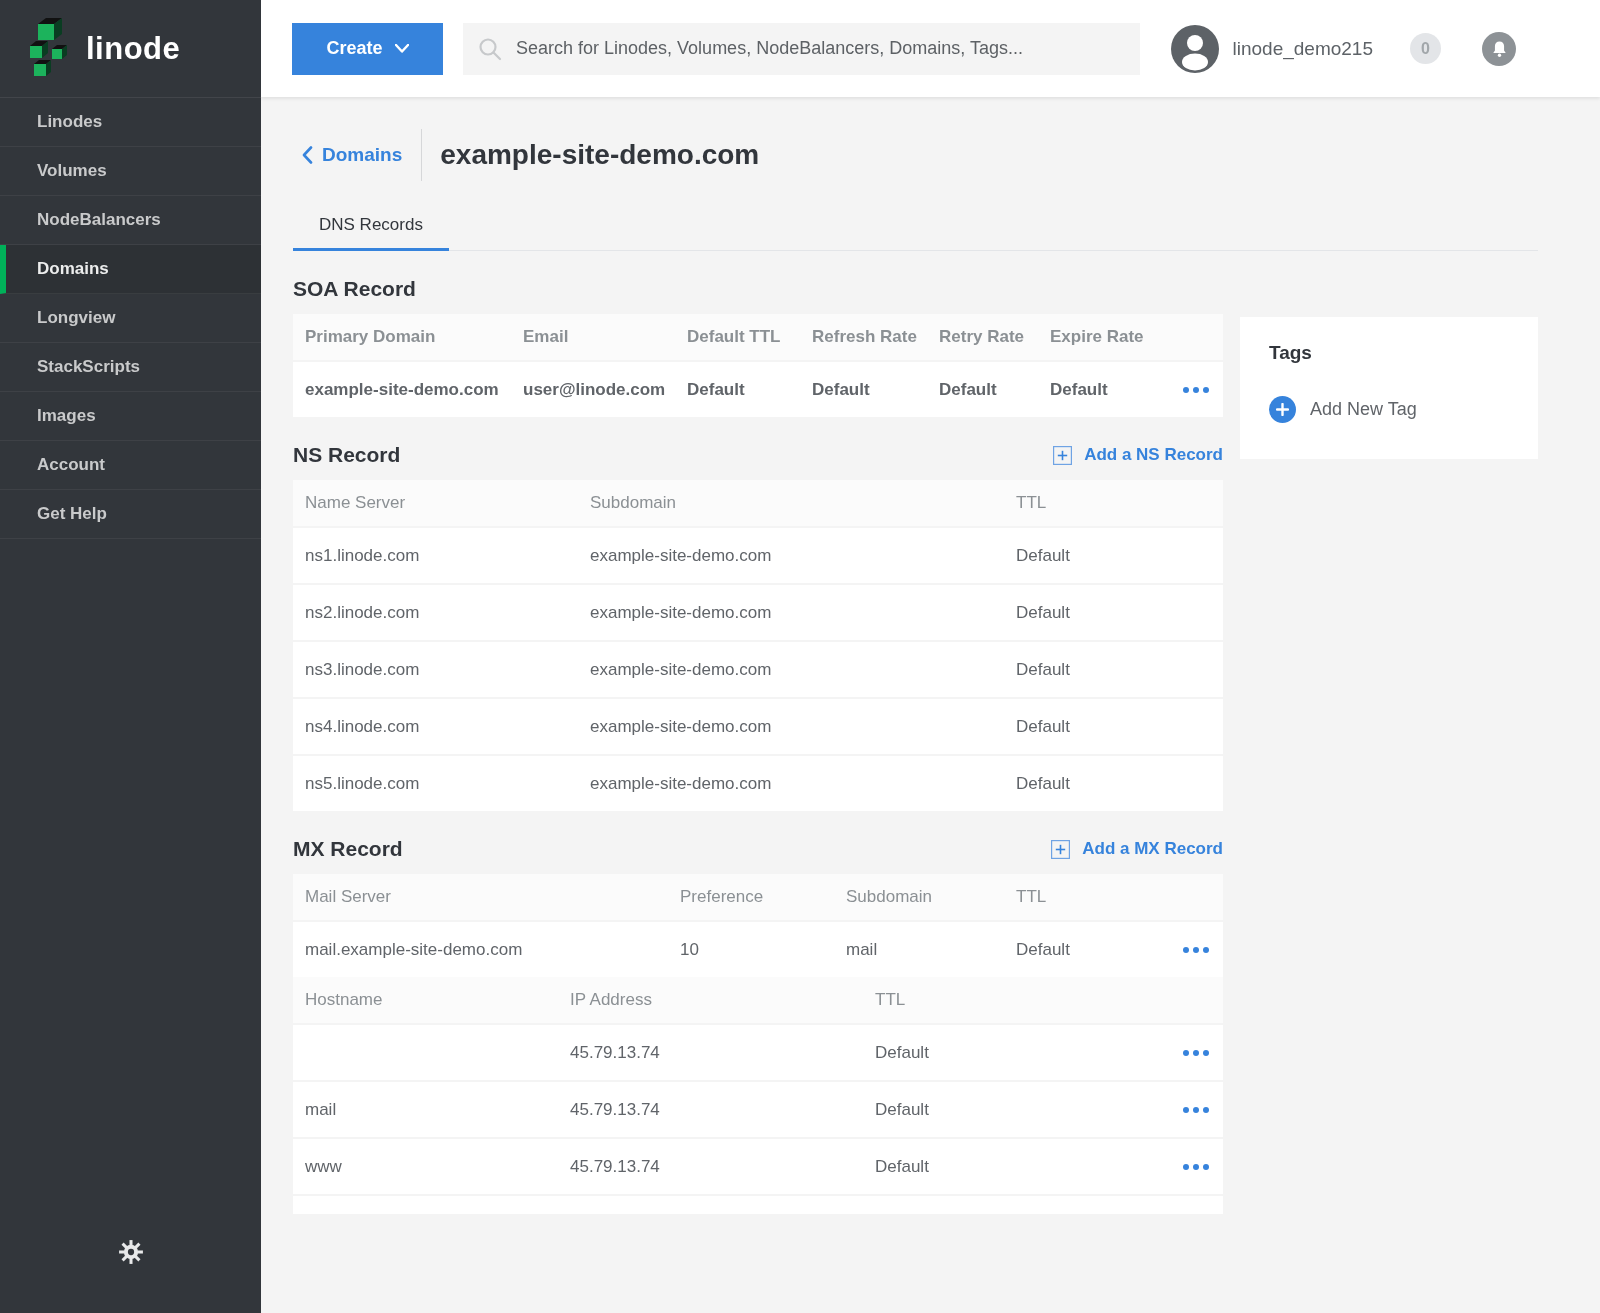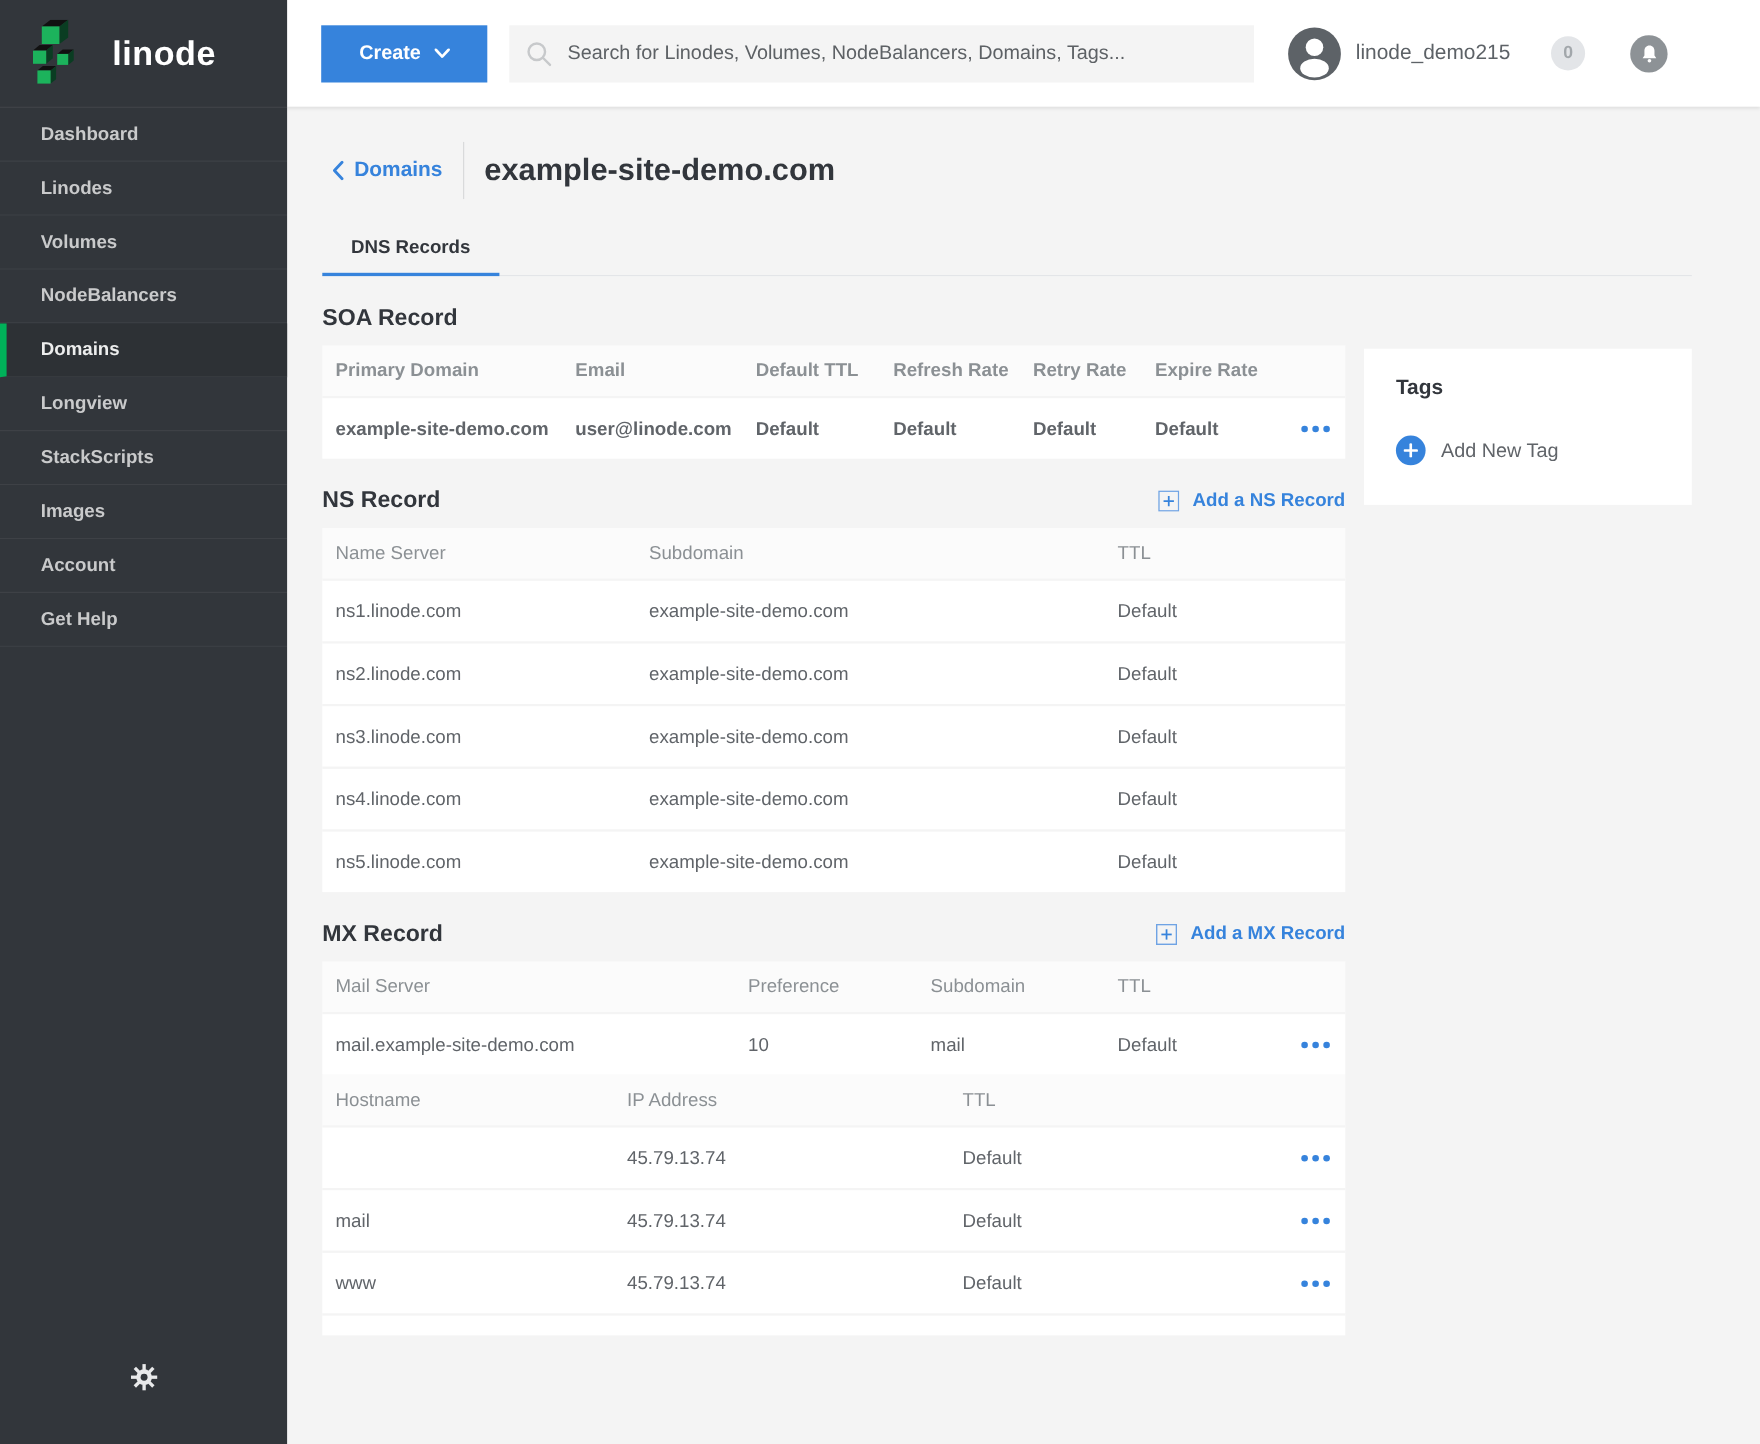--- a/index.html
+++ b/index.html
@@ -10,21 +10,21 @@
     color:#32363c;
     position:relative;
   }
 
   
   .sidebar {
     position:absolute; left:0; top:0; width:261px; height:1313px;
     background:#32363b; z-index:5;
   }
   .logo-row {
-    height:97px; display:flex; align-items:center; padding-left:28px; gap:30px;
+    height:97px; display:flex; align-items:center; padding-left:28px; gap:14px;
     cursor:pointer;
   }
   .logo-text { color:#ffffff; font-size:31px; font-weight:bold; letter-spacing:0.5px; }
   .nav { border-top:1px solid rgba(255,255,255,0.08); }
   .nav-item {
     height:49px; display:flex; align-items:center; padding-left:37px;
     color:#c9cacb; font-size:17px; font-weight:600;
     border-bottom:1px solid rgba(255,255,255,0.06);
     cursor:pointer;
   }
@@ -92,21 +92,21 @@
     color:#3683dc; font-size:19px; font-weight:bold; cursor:pointer;
   }
   .crumb-divider { width:1px; height:52px; background:#d6d7d9; margin:0 18px 0 19px; }
   .page-title { font-size:28px; font-weight:bold; color:#32363c; }
 
   .tab-bar {
     margin-top:34px; width:1245px; border-bottom:1px solid #e3e5e8;
   }
   .tab {
     display:inline-block; padding:0 26px 13px;
-    font-size:17px; font-weight:bold; color:#32363c;
+    font-size:17px; font-weight:normal; color:#32363c;
     border-bottom:3px solid #3683dc; margin-bottom:-1px; cursor:pointer;
   }
 
   .columns { display:flex; width:1245px; }
   .col-left { width:930px; }
   .col-right { width:298px; margin-left:17px; }
 
   .section-head {
     display:flex; align-items:center; justify-content:space-between;
     margin-top:24px; margin-bottom:11px; height:28px;
@@ -176,21 +176,20 @@
           <rect x="24" y="31" width="10" height="10" fill="#1cb35c"></rect>
           <polygon points="6,46 11,42 23,42 18,46" fill="#111111"></polygon>
           <polygon points="18,46 23,42 23,54 18,58" fill="#0a3d22"></polygon>
           <rect x="6" y="46" width="12" height="12" fill="#1cb35c"></rect>
         </g>
       </svg>
     </span>
     <span class="logo-text">linode</span>
   </div>
   <div class="nav">
-    <div class="nav-item">Dashboard</div>
     <div class="nav-item">Linodes</div>
     <div class="nav-item">Volumes</div>
     <div class="nav-item">NodeBalancers</div>
     <div class="nav-item active">Domains</div>
     <div class="nav-item">Longview</div>
     <div class="nav-item">StackScripts</div>
     <div class="nav-item">Images</div>
     <div class="nav-item">Account</div>
     <div class="nav-item">Get Help</div>
   </div>

